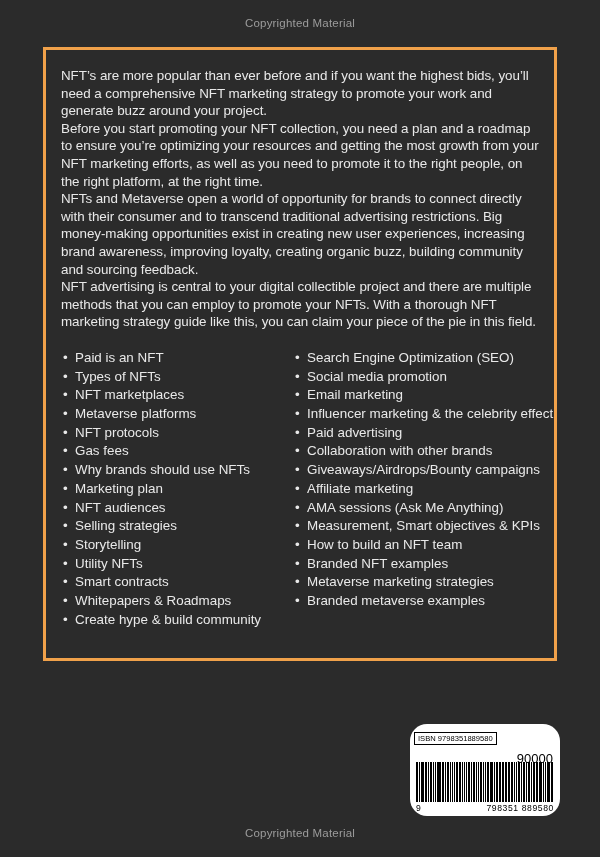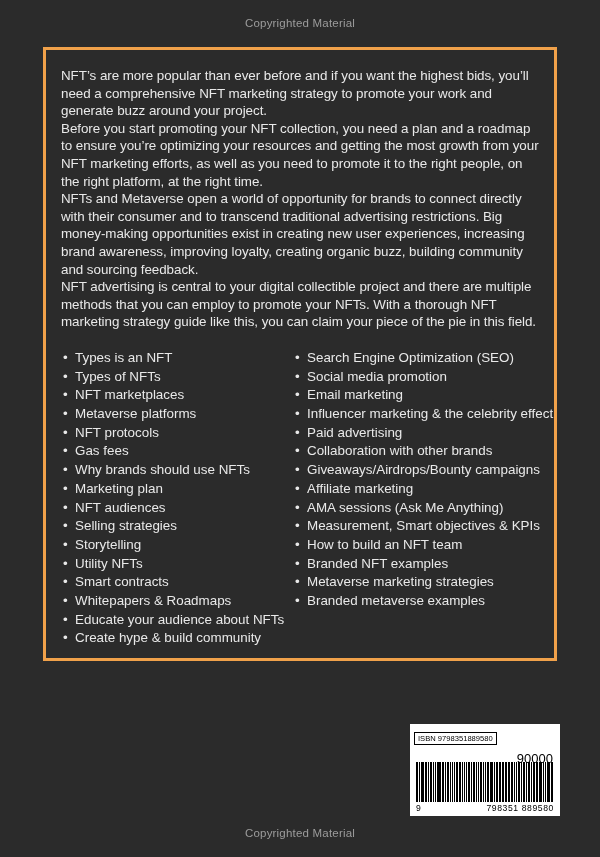--- a/index.html
+++ b/index.html
@@ -101,20 +101,21 @@
   
   .barcode-box {
     position: absolute;
     left: 410px;
     top: 724px;
     width: 150px;
     height: 92px;
     background: #ffffff;
     box-sizing: border-box;
     padding: 3px 4px 18px 4px;
+    border-radius: 17px;
   }
   .isbn-label {
     font-family: "Liberation Sans", sans-serif;
     font-size: 7.6px;
     color: #000;
     border: 1px solid #000;
     display: inline-block;
     padding: 1px 3px 1px 3px;
     line-height: 9px;
   }
@@ -166,35 +167,34 @@
       <div class="blurb">
         <p>NFT’s are more popular than ever before and if you want the highest bids, you’ll need a comprehensive NFT marketing strategy to promote your work and generate buzz around your project.</p>
         <p>Before you start promoting your NFT collection, you need a plan and a roadmap to ensure you’re optimizing your resources and getting the most growth from your NFT marketing efforts, as well as you need to promote it to the right people, on the right platform, at the right time.</p>
         <p>NFTs and Metaverse open a world of opportunity for brands to connect directly with their consumer and to transcend traditional advertising restrictions. Big money-making opportunities exist in creating new user experiences, increasing brand awareness, improving loyalty, creating organic buzz, building community and sourcing feedback.</p>
         <p>NFT advertising is central to your digital collectible project and there are multiple methods that you can employ to promote your NFTs. With a thorough NFT marketing strategy guide like this, you can claim your piece of the pie in this field.</p>
       </div>
 
       <div class="lists">
         <div class="col left">
           <ul>
-            <li>Types is an NFT</li>
+            <li>Paid is an NFT</li>
             <li>Types of NFTs</li>
             <li>NFT marketplaces</li>
             <li>Metaverse platforms</li>
             <li>NFT protocols</li>
             <li>Gas fees</li>
             <li>Why brands should use NFTs</li>
             <li>Marketing plan</li>
             <li>NFT audiences</li>
             <li>Selling strategies</li>
             <li>Storytelling</li>
             <li>Utility NFTs</li>
             <li>Smart contracts</li>
             <li>Whitepapers &amp; Roadmaps</li>
-            <li>Educate your audience about NFTs</li>
             <li>Create hype &amp; build community</li>
           </ul>
         </div>
         <div class="col right">
           <ul>
             <li>Search Engine Optimization (SEO)</li>
             <li>Social media promotion</li>
             <li>Email marketing</li>
             <li>Influencer marketing &amp; the celebrity effect</li>
             <li>Paid advertising</li>

